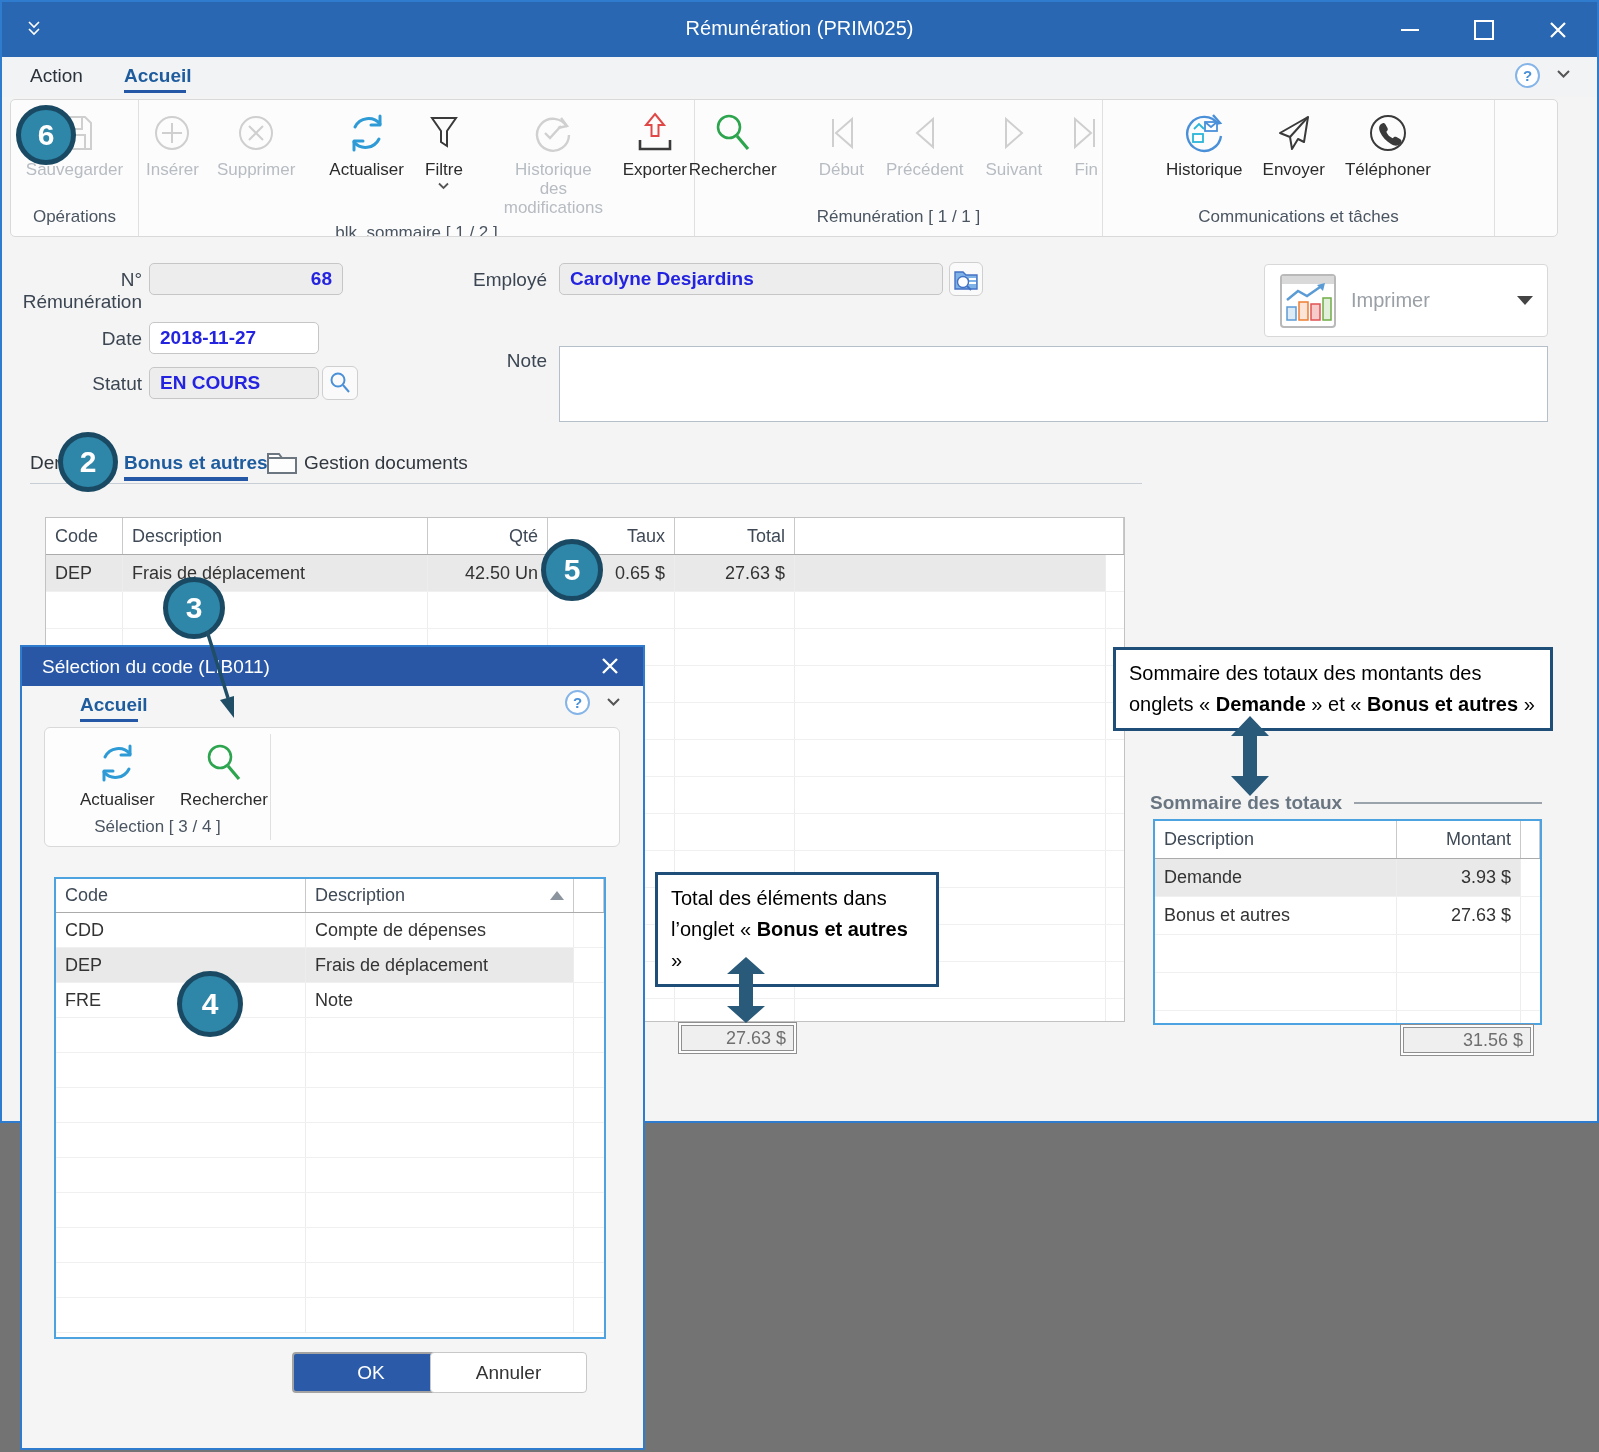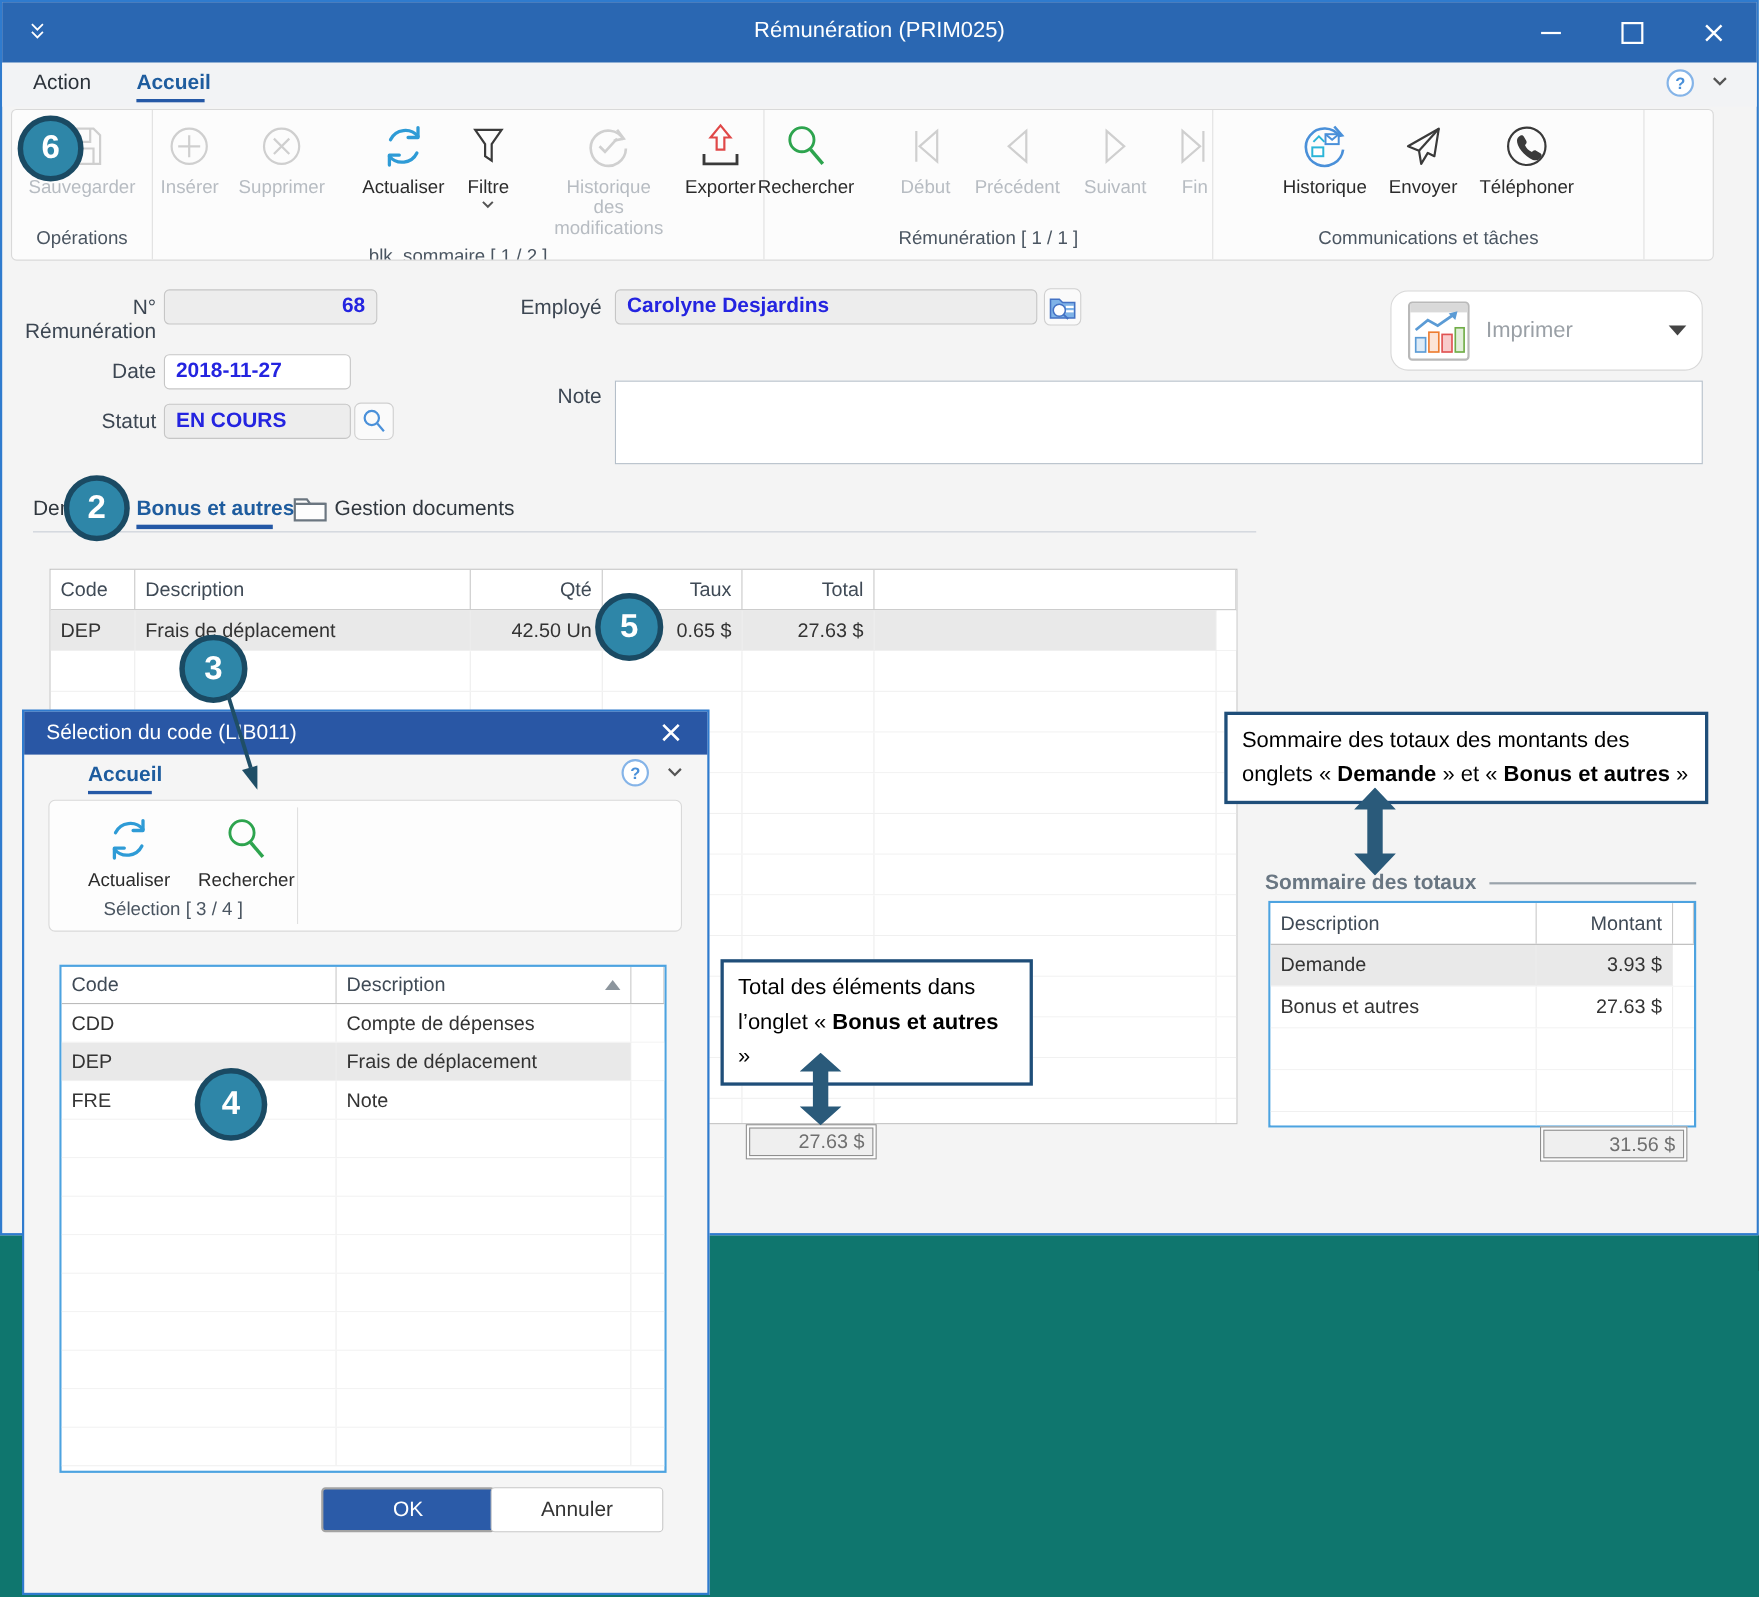--- a/index.html
+++ b/index.html
@@ -1,17 +1,17 @@
 <!DOCTYPE html>
 <html><head>
 <meta charset="utf-8">
 <style>
   * { margin:0; padding:0; box-sizing:border-box; }
   body { background:#000; font-family:"Liberation Sans", sans-serif; }
-  .stage { position:relative; width:1599px; height:1452px; background:#0f766e; overflow:hidden; }
+  .stage { position:relative; width:1599px; height:1452px; background:#737373; overflow:hidden; }
 
   
   .window { position:absolute; left:0; top:0; width:1599px; height:1123px;
             background:#F4F4F4; border:2px solid #2F7BCE; }
   .titlebar { position:absolute; left:0; top:0; width:100%; height:55px; background:#2A67B2; }
   .titlebar .title { position:absolute; left:0; top:15px; width:100%; text-align:center;
                      color:#fff; font-size:20px; }
   .win-icon { position:absolute; left:24px; top:17px; }
   .win-controls { position:absolute; right:28px; top:0; height:55px; display:flex; gap:52px; align-items:center; }
   .wc { width:22px; height:22px; display:flex; align-items:center; justify-content:center; cursor:default; }
@@ -36,21 +36,21 @@
   
   .flabel { position:absolute; font-size:19px; color:#3C4652; text-align:right; }
   .field { position:absolute; border:1px solid #C6C6C6; border-radius:5px; background:#EDEDED;
            font-size:19px; font-weight:600; color:#2424E0; display:flex; align-items:center; padding:0 10px; }
   .field.white { background:#fff; }
   .field.rgt { justify-content:flex-end; }
   .sqbtn { position:absolute; border:1px solid #CFCFCF; border-radius:6px; background:#FAFAFA;
            display:flex; align-items:center; justify-content:center; }
   .notearea { position:absolute; background:#fff; border:1px solid #B5BFC9; }
   .printbtn { position:absolute; left:1262px; top:262px; width:284px; height:73px; background:#fff;
-              border:1px solid #D8D8D8; border-radius:16px; display:flex; align-items:center; padding:0 14px; gap:14px; }
+              border:1px solid #D8D8D8; border-radius:4px; display:flex; align-items:center; padding:0 14px; gap:14px; }
   .printbtn .plabel { font-size:20px; color:#9AA0A6; flex:1; }
   .caret { width:0; height:0; border-left:8px solid transparent; border-right:8px solid transparent; border-top:9px solid #444; }
 
   
   .ptab { position:absolute; font-size:19px; color:#30373E; }
   .ptab.active { color:#1E5C9E; font-weight:bold; }
 
   
   .tbl { position:absolute; background:#fff; border:1px solid #C2C2C2; overflow:hidden; }
   .tbl.bluebrd { border:2px solid #4DA3E0; }
@@ -698,16 +698,16 @@
           <span class="tcell xtra" style="flex:1;"></span>
         </div>
       <div class="trow" style="height:35px;">
           <span class="tcell" style="width:250px;"></span>
           <span class="tcell" style="width:268px;"></span>
           <span class="tcell xtra" style="flex:1;"></span>
         </div>
     </div>
 
     <div class="btnblue" style="left:258px; top:705px; width:158px; height:41px;">OK</div>
-    <div class="btnwhite" style="left:424px; top:705px; width:157px; height:41px;">Annuler</div>
+    <div class="btnwhite" style="left:408px; top:705px; width:157px; height:41px;">Annuler</div>
   </div>
 
 </div>
 
 </body></html>

